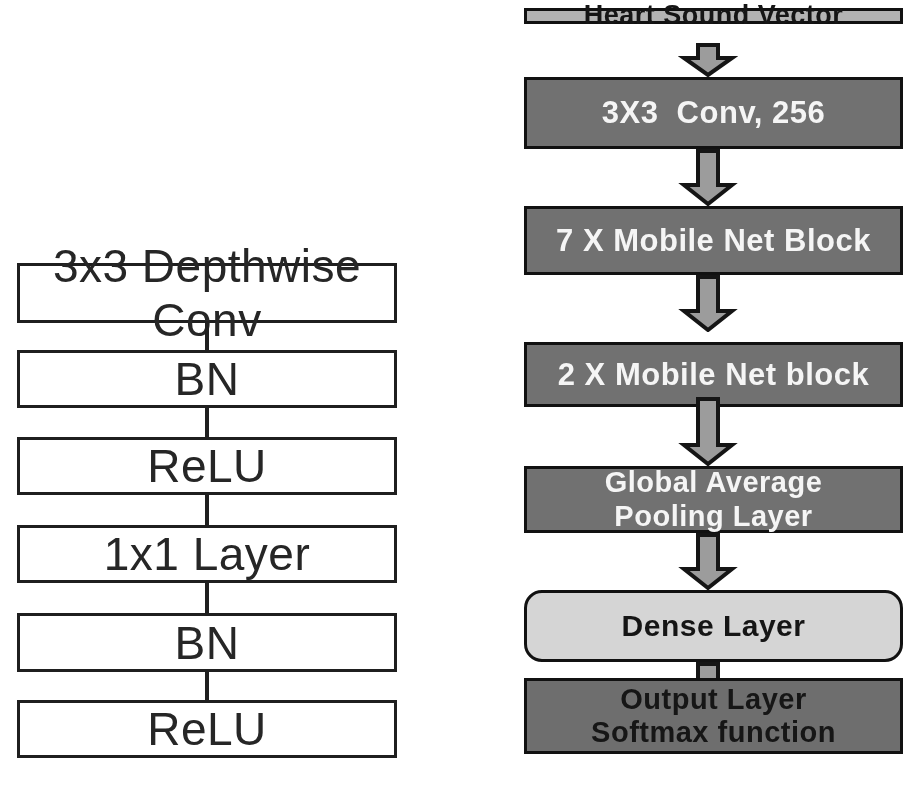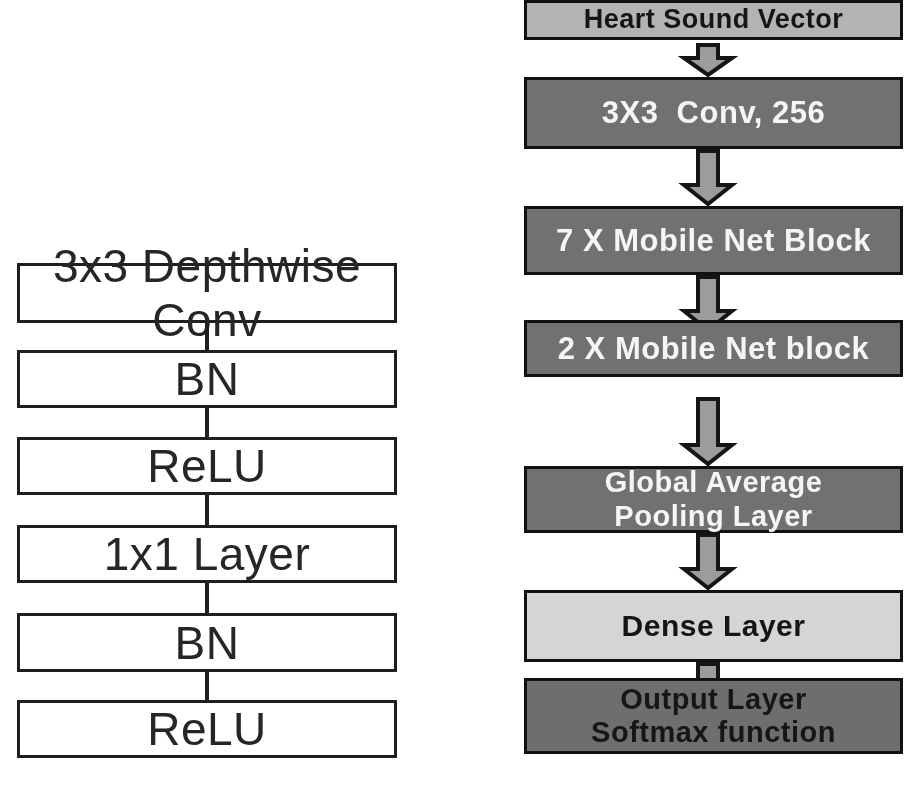--- a/index.html
+++ b/index.html
@@ -34,21 +34,21 @@
     box-sizing:border-box;
     border:3px solid #111111;
     display:flex;align-items:center;justify-content:center;
     text-align:center;white-space:pre-wrap;
     font-weight:700;line-height:1.15;
     letter-spacing:0.5px;
   }
   .rbox.light   {background:#b3b3b3;color:#151515;font-size:27px;}
   .rbox.dark    {background:#717171;color:#f5f5f5;font-size:31px;text-align:right;}
   .rbox.dark2   {background:#717171;color:#f5f5f5;font-size:29px;text-align:center;}
-  .rbox.lighter {background:#d5d5d5;color:#151515;font-size:30px;}
+  .rbox.lighter {background:#d5d5d5;color:#151515;font-size:30px;border-radius:18px;}
   .rbox.output  {background:#6e6e6e;color:#161616;font-size:29px;}
 
   .arrow{position:absolute;left:678px;width:60px;}
   .arrow svg{display:block;width:100%;height:100%;}
 </style>
 </head>
 <body>
 
 <div class="canvas">
 
@@ -62,21 +62,21 @@
   <div class="lconn" style="top:493px;height:34px"></div>
 
   <div class="lbox" style="top:525px;height:58px">1x1 Layer</div>
   <div class="lconn" style="top:581px;height:34px"></div>
 
   <div class="lbox" style="top:613px;height:59px">BN</div>
   <div class="lconn" style="top:670px;height:32px"></div>
 
   <div class="lbox" style="top:700px;height:58px">ReLU</div>
 
-  <div class="rbox light" style="top:0;height:40px">Heart Sound Vector</div>
+  <div class="rbox light" style="top:8px;height:16px">Heart Sound Vector</div>
 
   <div class="arrow" style="top:43px;height:34px">
     <svg viewBox="0 0 60 34" preserveAspectRatio="none">
       <polygon points="20,2 40,2 40,15 54,15 30,32 6,15 20,15" fill="#9c9c9c" stroke="#151515" stroke-width="4" stroke-linejoin="miter"></polygon>
     </svg>
   </div>
 
   <div class="rbox dark" style="top:77px;height:72px">3X3  Conv, 256</div>
 
   <div class="arrow" style="top:149px;height:57px">
@@ -86,21 +86,21 @@
   </div>
 
   <div class="rbox dark" style="top:206px;height:69px">7 X Mobile Net Block</div>
 
   <div class="arrow" style="top:275px;height:57px">
     <svg viewBox="0 0 60 57" preserveAspectRatio="none">
       <polygon points="20,2 40,2 40,36 54,36 30,55 6,36 20,36" fill="#9c9c9c" stroke="#151515" stroke-width="4" stroke-linejoin="miter"></polygon>
     </svg>
   </div>
 
-  <div class="rbox dark" style="top:320px;height:57px">2 X Mobile Net block</div>
+  <div class="rbox dark" style="top:342px;height:65px">2 X Mobile Net block</div>
 
   <div class="arrow" style="top:397px;height:69px">
     <svg viewBox="0 0 60 69" preserveAspectRatio="none">
       <polygon points="20,2 40,2 40,48 54,48 30,67 6,48 20,48" fill="#9c9c9c" stroke="#151515" stroke-width="4" stroke-linejoin="miter"></polygon>
     </svg>
   </div>
 
   <div class="rbox dark2" style="top:466px;height:67px">Global Average
 Pooling Layer</div>
 

